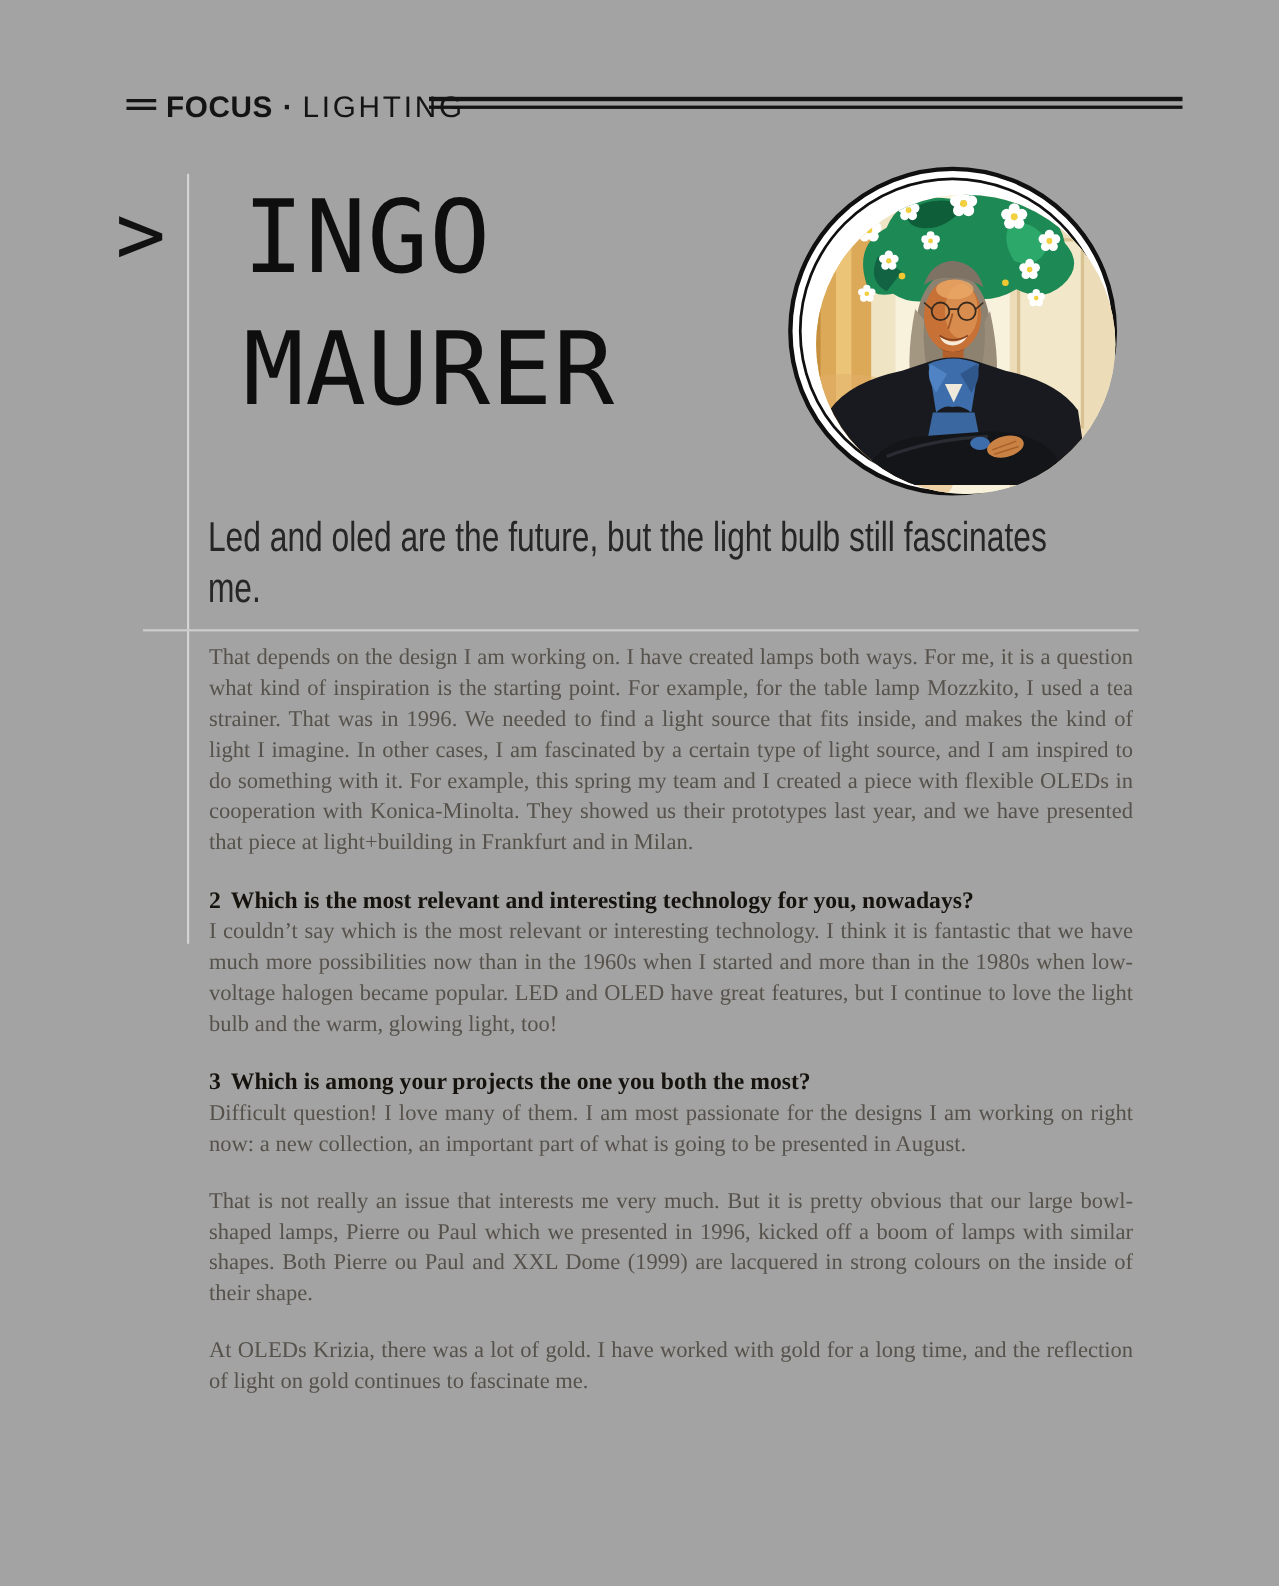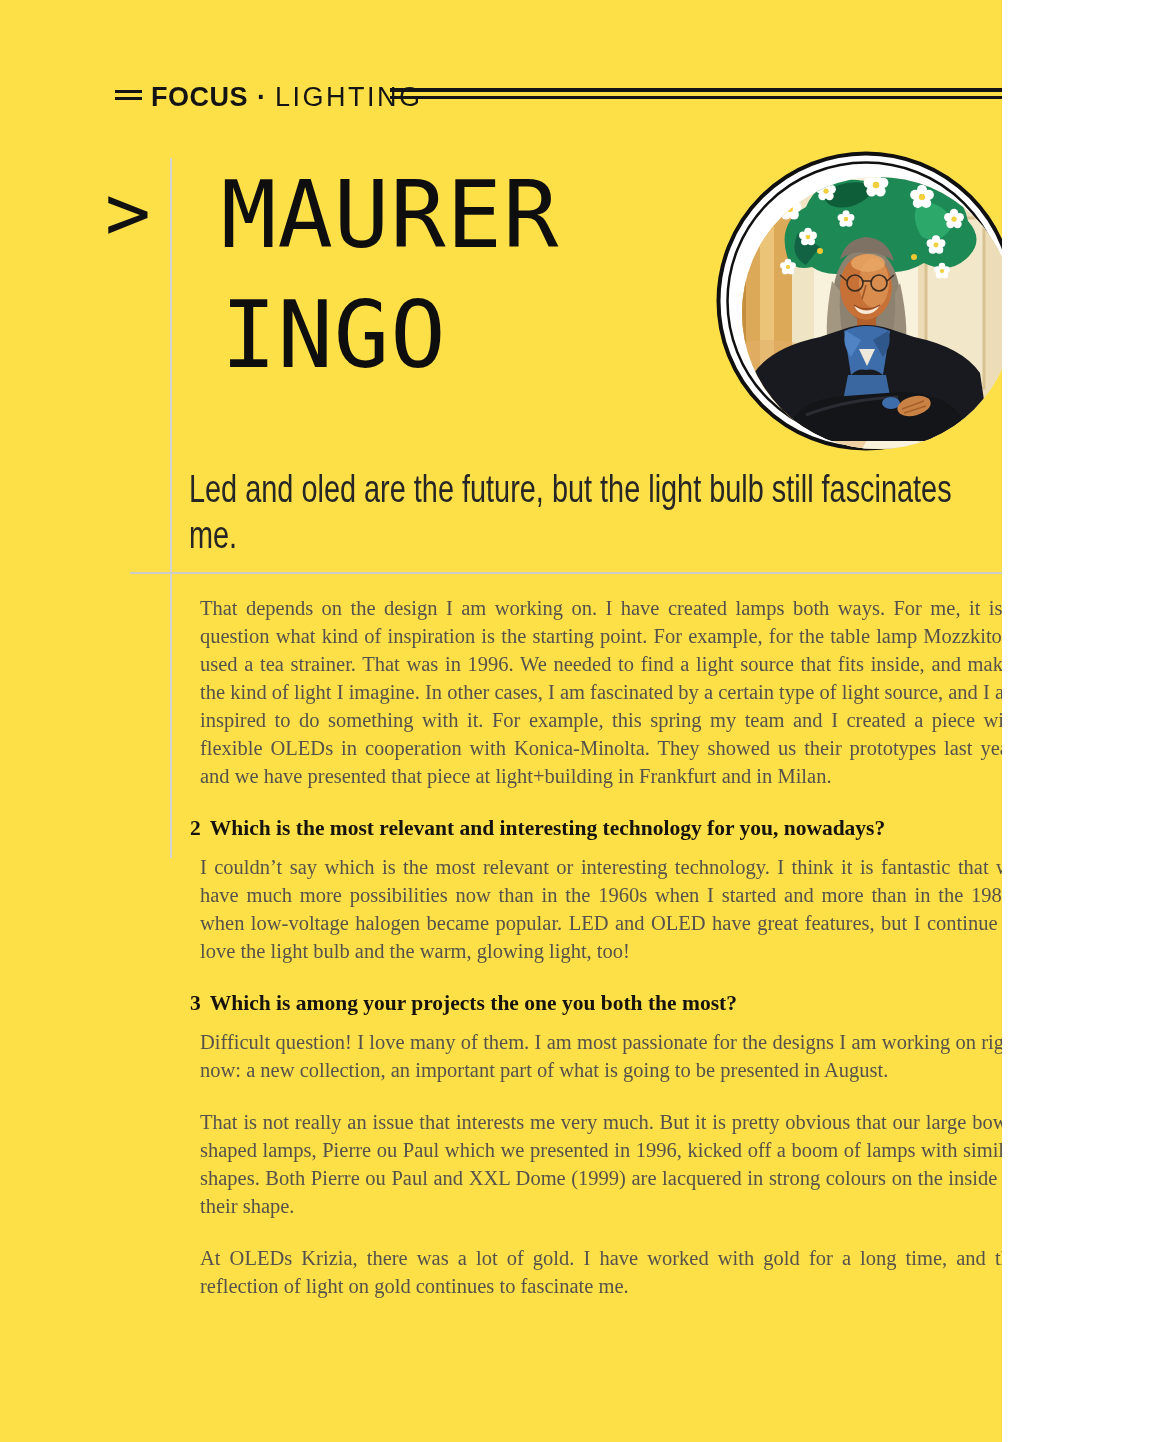--- a/index.html
+++ b/index.html
@@ -1,16 +1,16 @@
 <!DOCTYPE html>
 <html><head>
 <meta charset="utf-8">
 <style>
   html,body{margin:0;padding:0;background:#fff;}
-  .page{position:relative;width:1002px;height:1442px;background:#fde047;overflow:hidden;
+  .page{position:relative;width:1163px;height:1442px;background:#a3a3a3;overflow:hidden;
         font-family:"Liberation Serif", serif;color:#16130e;}
 
   
   .mark-left{position:absolute;left:115px;top:90px;width:27px;height:10px;box-sizing:border-box;
              border-top:3px solid #141414;border-bottom:3px solid #141414;}
   .kicker{position:absolute;left:151px;top:82px;white-space:nowrap;
           font-family:"Liberation Sans", sans-serif;font-size:27px;color:#141414;}
   .kicker-bold{font-weight:700;letter-spacing:0.5px;}
   .kicker-sep{font-weight:700;margin:0 9px;}
   .kicker-light{font-weight:400;letter-spacing:2.5px;}
@@ -33,38 +33,38 @@
             font-family:"Liberation Sans", sans-serif;font-size:38px;line-height:46px;
             color:#262626;transform:scaleX(0.76);transform-origin:0 0;}
 
   .divider{position:absolute;left:130px;top:572px;width:905px;height:2px;background:#cccccc;}
 
   
   .qa-main{position:absolute;left:190px;top:584px;width:840px;}
   .qa{margin:0 0 24px 0;}
   .question{margin:0;font-weight:700;font-size:21.5px;line-height:29px;color:#16130e;}
   .qnum{margin-right:9px;}
-  .answer{margin:10px;font-size:20.5px;line-height:28px;color:#56524b;text-align:justify;}
+  .answer{margin:0;font-size:20.5px;line-height:28px;color:#56524b;text-align:justify;}
 </style>
 </head>
 <body>
 
 <div class="page">
 
   <div class="mark-left"></div>
   <div class="kicker">
     <span class="kicker-bold">FOCUS</span><span class="kicker-sep">·</span><span class="kicker-light">LIGHTING</span>
   </div>
   <div class="rule-right"></div>
 
   <div class="chevron">&gt;</div>
   <div class="vrule"></div>
   <h1 class="title">
+    <span>INGO</span>
     <span>MAURER</span>
-    <span>INGO</span>
   </h1>
 
   <div class="portrait">
     <svg width="300" height="300" viewBox="0 0 300 300">
       <defs>
         <clipPath id="pc">
             <circle cx="150" cy="150" r="136"></circle>
           </clipPath>
         <g id="flower">
           <circle cx="0" cy="-6" r="4.2" fill="#ffffff"></circle>

